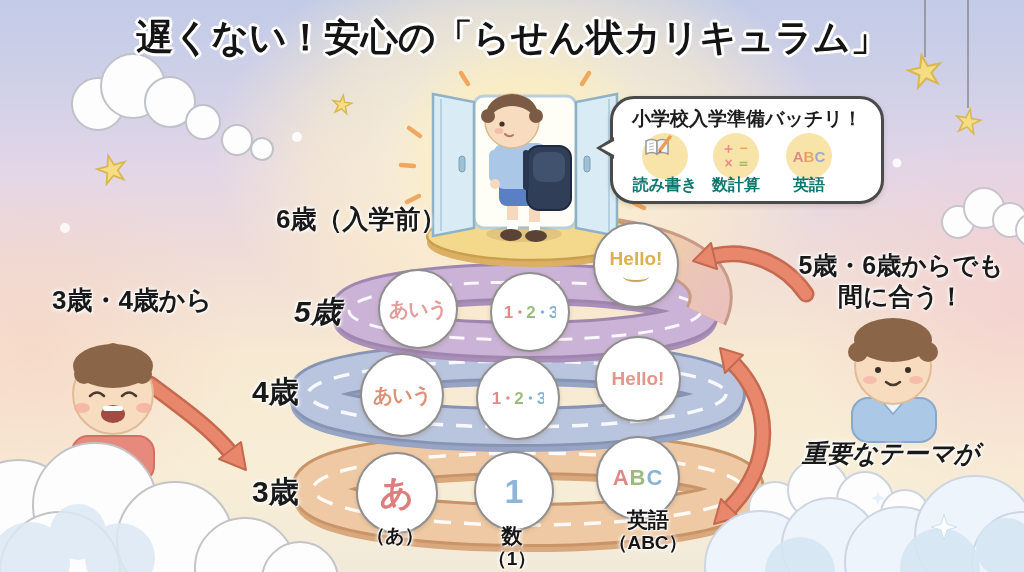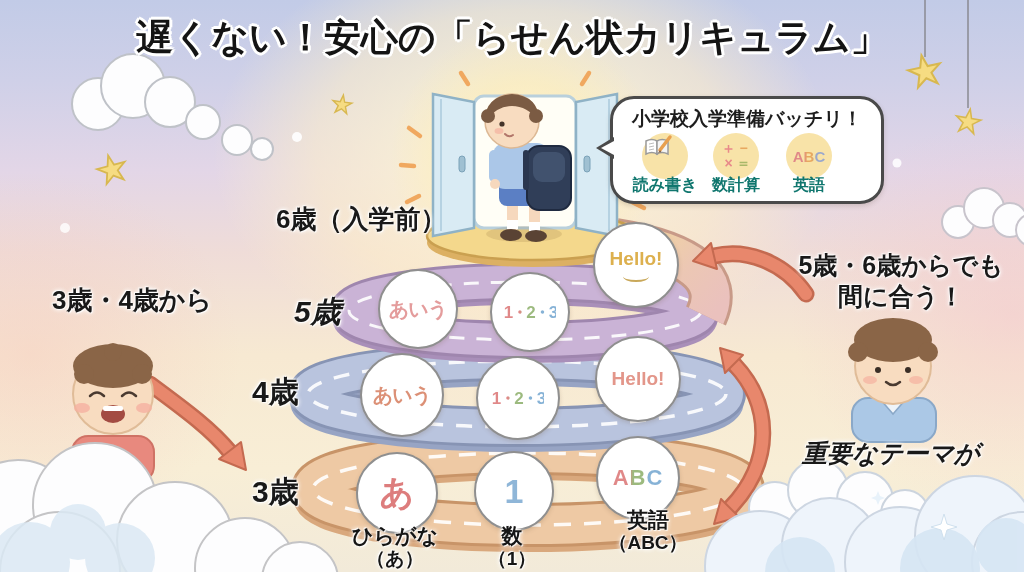--- a/index.html
+++ b/index.html
@@ -336,21 +336,20 @@
     <span class="t-a3">あ</span>
   </div>
   <div class="node" style="left:474px; top:451px; width:76px; height:76px;">
     <span class="t-n3">1</span>
   </div>
   <div class="node" style="left:596px; top:436px; width:80px; height:80px;">
     <span class="t-abc">ABC</span>
   </div>
 
   <div class="abs footer-label halo-sm" style="left:340px; top:524px; width:110px;">
-    <div class="fl-1">ひらがな</div>
     <div class="fl-2">（あ）</div>
   </div>
   <div class="abs footer-label halo-sm" style="left:472px; top:524px; width:80px;">
     <div class="fl-1">数</div>
     <div class="fl-2">（1）</div>
   </div>
   <div class="abs footer-label halo-sm" style="left:593px; top:508px; width:110px;">
     <div class="fl-1">英語</div>
     <div class="fl-2">（ABC）</div>
   </div>

